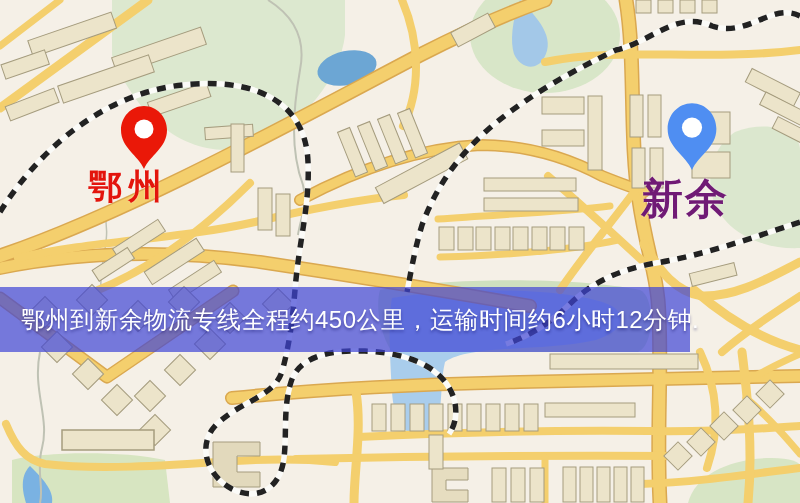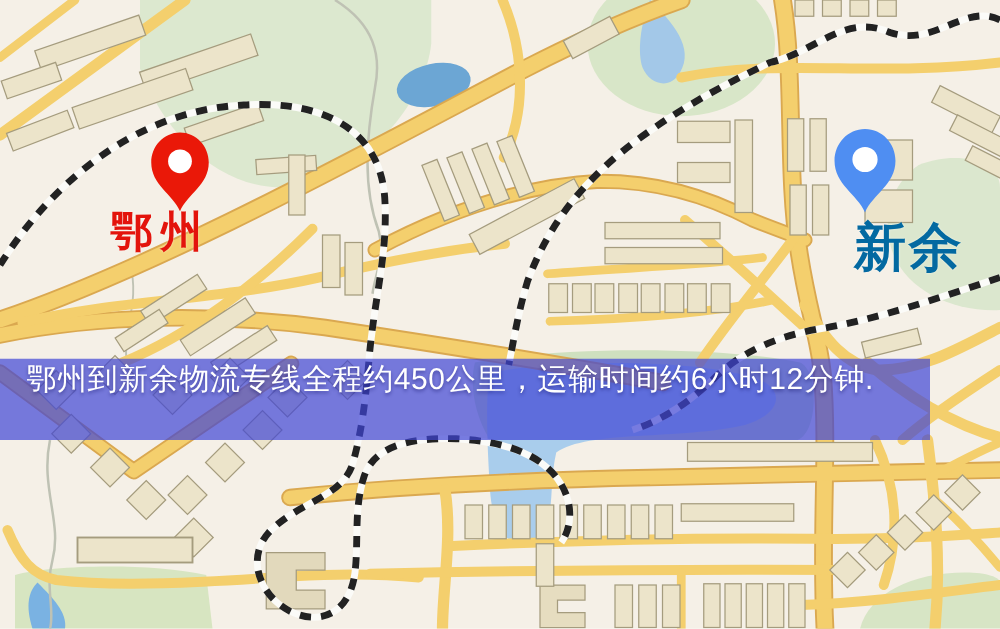--- a/index.html
+++ b/index.html
@@ -8,26 +8,26 @@
     font-family:"Liberation Sans","DejaVu Sans",sans-serif;
     background:#f5f0e7;
   }
   .stage svg{position:absolute;left:0;top:0;}
   .city-label{
     position:absolute;line-height:1;font-weight:bold;white-space:nowrap;
     text-shadow:0 0 2px rgba(255,255,255,.55);
   }
   .label-origin{left:88px;top:170px;font-size:34px;color:#e3140c;letter-spacing:6px;
     font-family:"Liberation Serif","DejaVu Serif",serif;}
-  .label-dest{left:641px;top:178px;font-size:42px;color:#0369a1;letter-spacing:2px;
-    font-family:"Liberation Serif","DejaVu Serif",serif;margin-left:42px;}
+  .label-dest{left:641px;top:178px;font-size:42px;color:#701a75;letter-spacing:2px;
+    font-family:"Liberation Serif","DejaVu Serif",serif;}
   .banner{
-    position:absolute;left:0;top:287px;width:744px;height:65px;
+    position:absolute;left:0;top:287px;width:690px;height:65px;
     background:rgba(62,68,214,0.70);
-    display:flex;align-items:flex-start;
+    display:flex;align-items:center;
   }
   .banner span{
     color:#ffffff;font-size:24px;padding-left:21px;letter-spacing:.5px;
     white-space:nowrap;text-shadow:0 2px 3px rgba(10,10,90,.45);
   }
 </style>
 </head>
 <body>
 
 <div class="stage">

